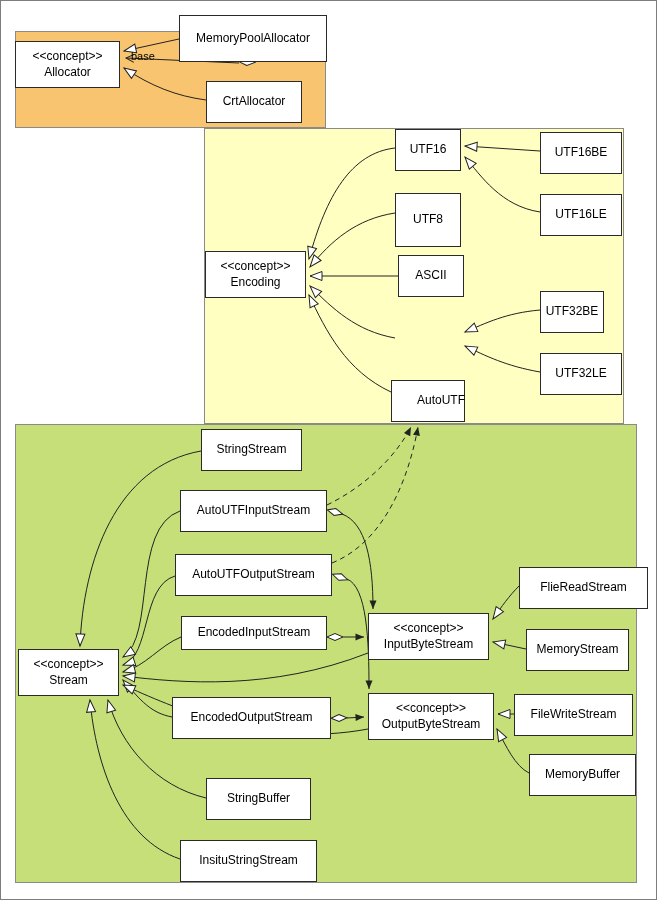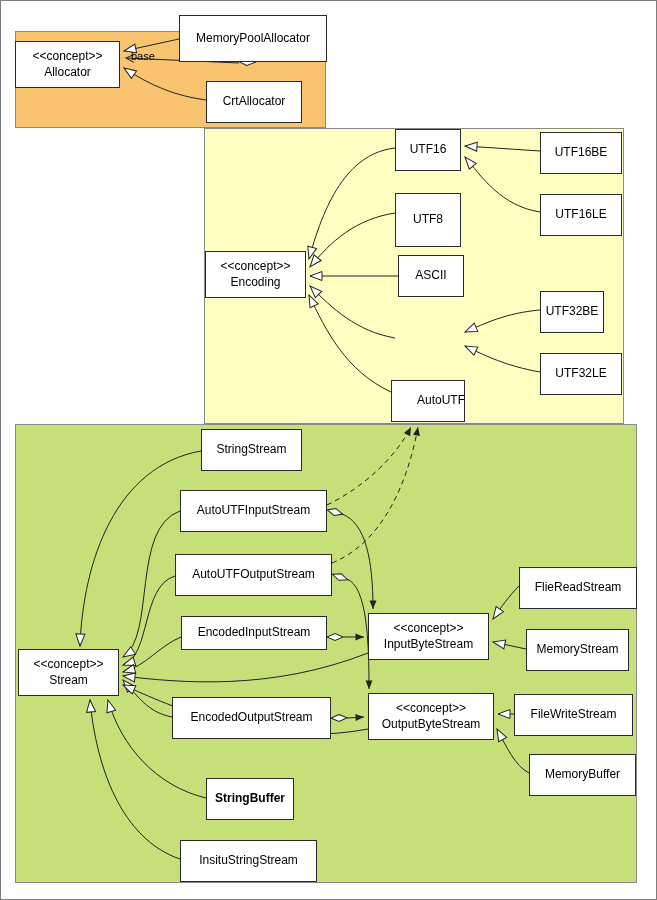--- a/index.html
+++ b/index.html
@@ -132,23 +132,23 @@
   <div class="node" style="left:390px; top:379px; width:74px; height:42px;padding-left:26px;">AutoUTF</div>
 
   <div class="node" style="left:200px; top:428px; width:101px; height:42px;">StringStream</div>
   <div class="node" style="left:179px; top:489px; width:147px; height:42px;">AutoUTFInputStream</div>
   <div class="node" style="left:174px; top:553px; width:157px; height:42px;">AutoUTFOutputStream</div>
   <div class="node" style="left:180px; top:615px; width:146px; height:34px;">EncodedInputStream</div>
   <div class="node concept" style="left:17px; top:648px; width:101px; height:47px;">&lt;&lt;concept&gt;&gt;
 Stream</div>
   <div class="node concept" style="left:367px; top:612px; width:121px; height:47px;">&lt;&lt;concept&gt;&gt;
 InputByteStream</div>
-  <div class="node" style="left:518px; top:566px; width:118px; height:42px;">FlieReadStream</div>
+  <div class="node" style="left:518px; top:566px; width:129px; height:42px;">FlieReadStream</div>
   <div class="node" style="left:525px; top:628px; width:103px; height:42px;">MemoryStream</div>
   <div class="node" style="left:171px; top:696px; width:159px; height:42px;">EncodedOutputStream</div>
   <div class="node concept" style="left:367px; top:692px; width:126px; height:47px;">&lt;&lt;concept&gt;&gt;
 OutputByteStream</div>
   <div class="node" style="left:513px; top:693px; width:119px; height:42px;">FileWriteStream</div>
   <div class="node" style="left:528px; top:753px; width:107px; height:42px;">MemoryBuffer</div>
-  <div class="node" style="left:205px; top:777px; width:88px; height:42px;font-weight:bold;">StringBuffer</div>
+  <div class="node" style="left:205px; top:777px; width:105px; height:42px;">StringBuffer</div>
   <div class="node" style="left:179px; top:839px; width:137px; height:42px;">InsituStringStream</div>
 
 </div>
 
 </body></html>

